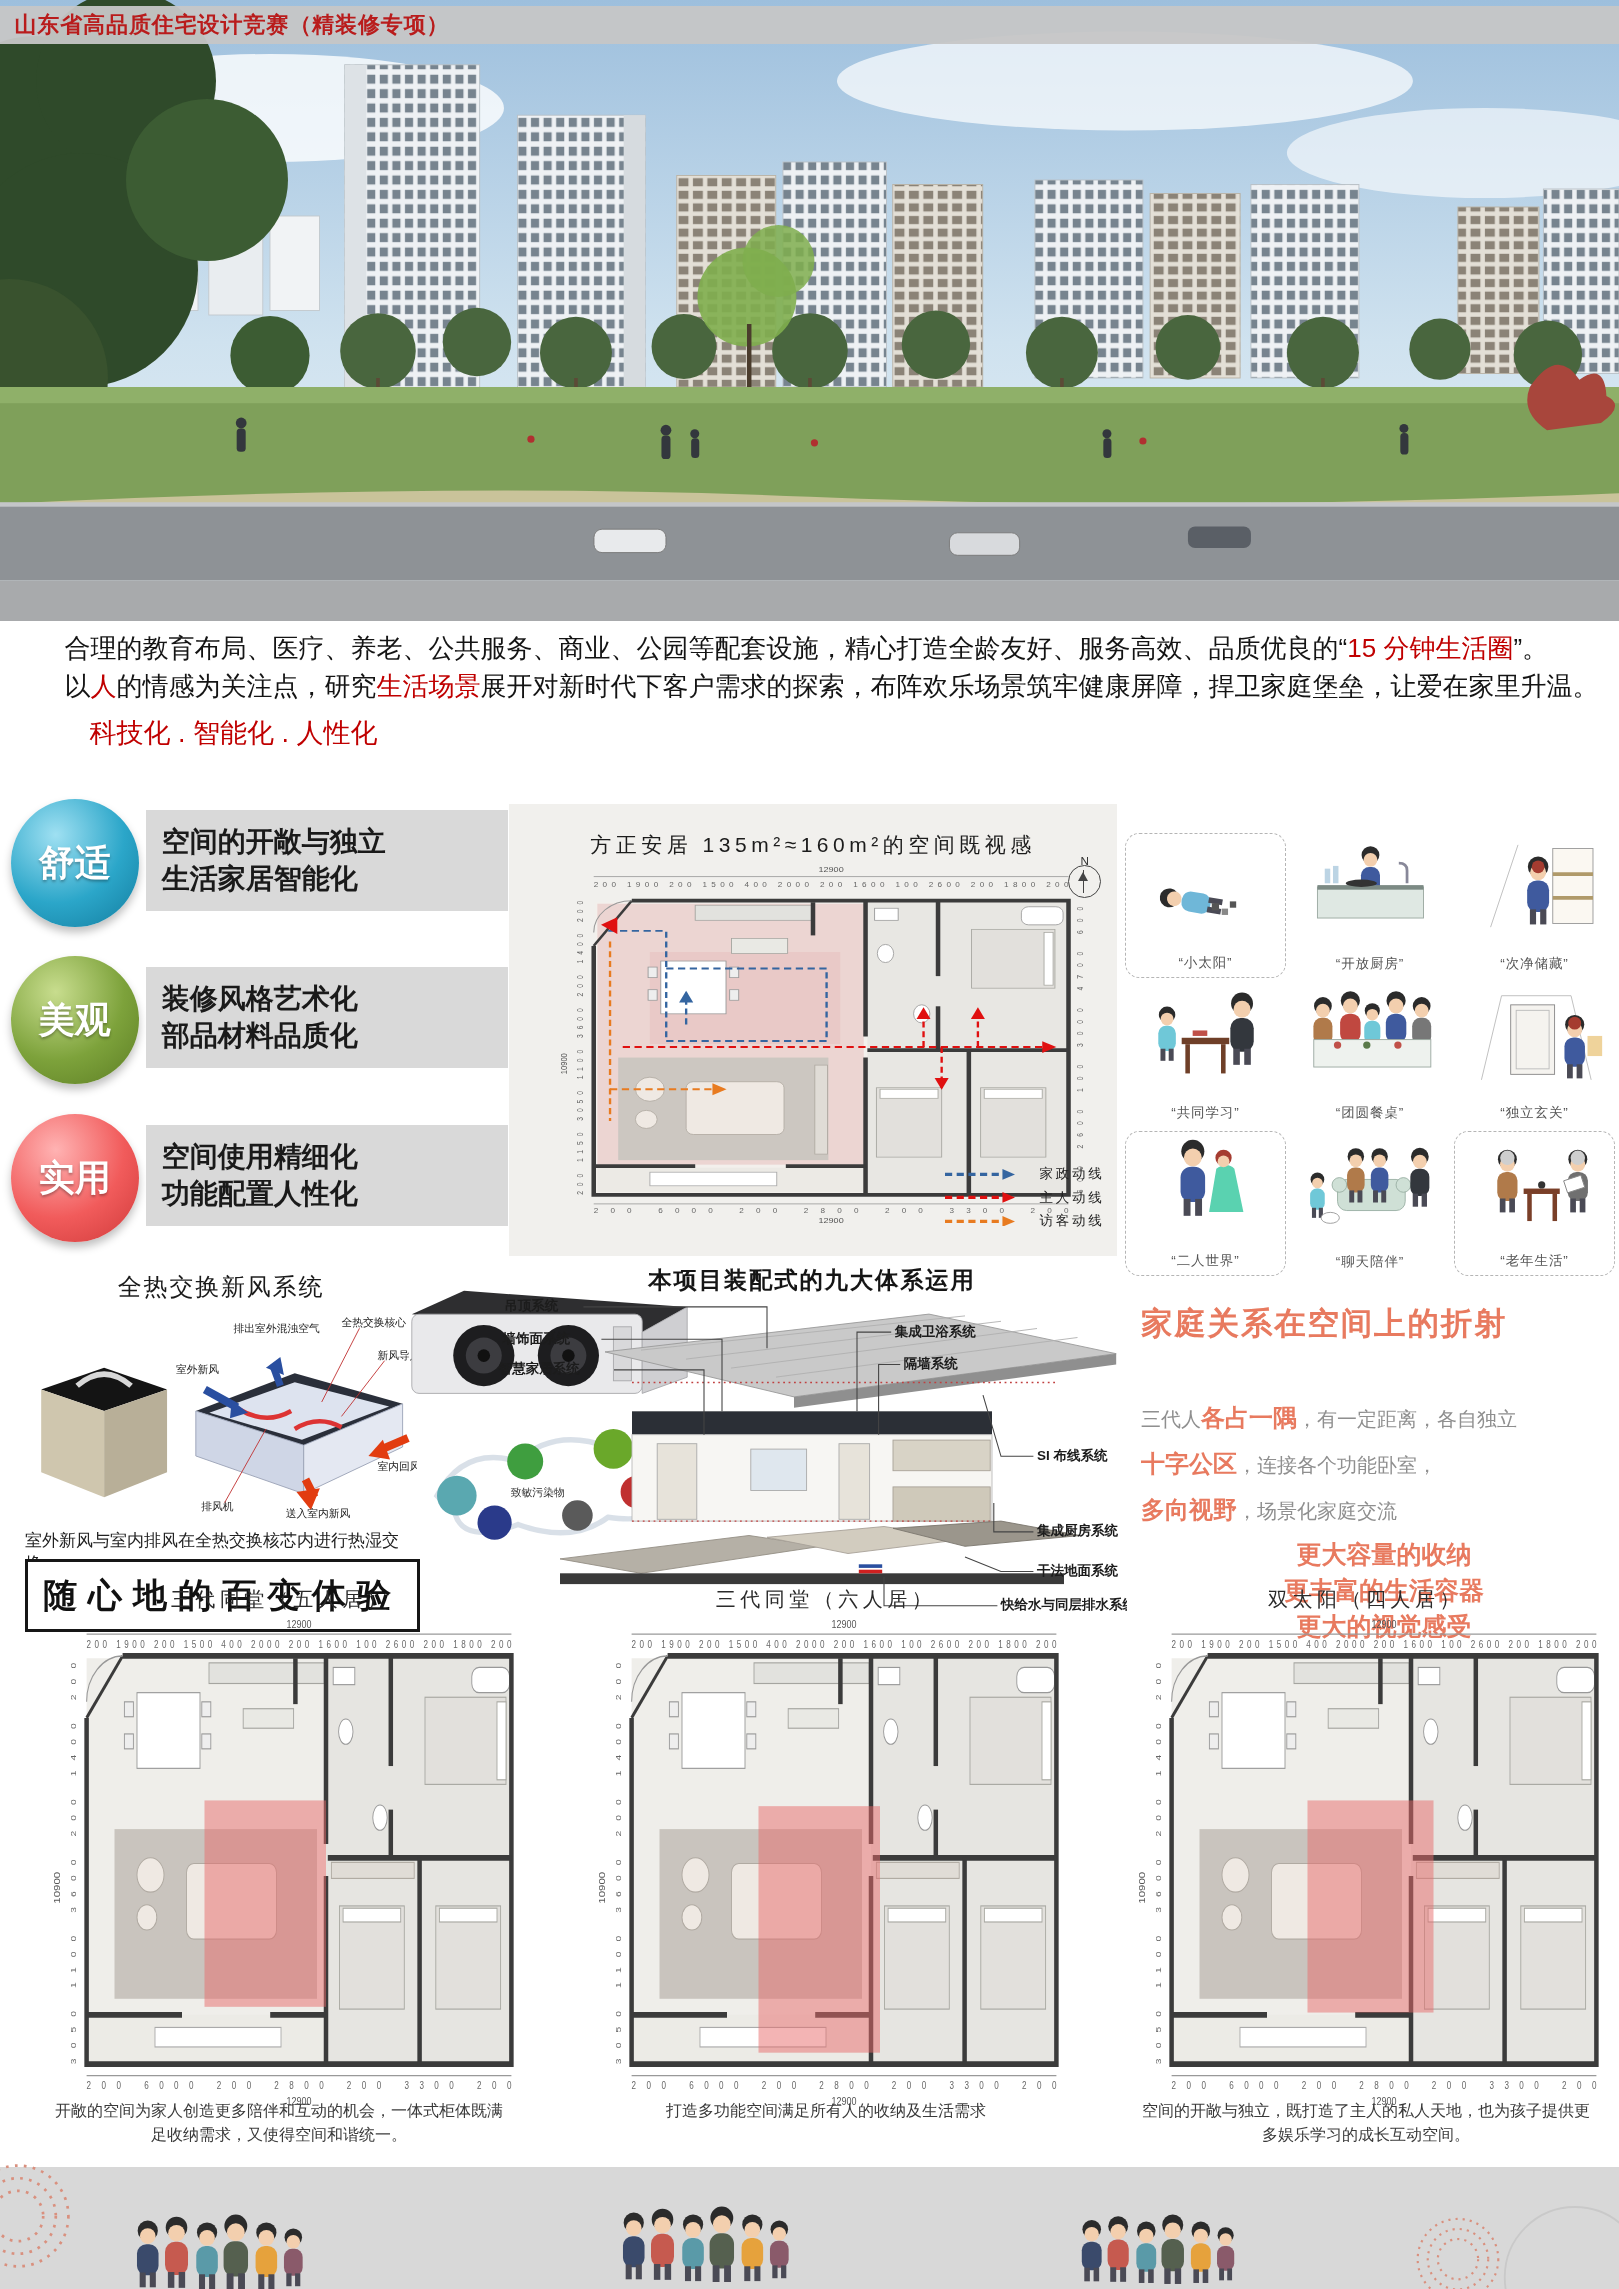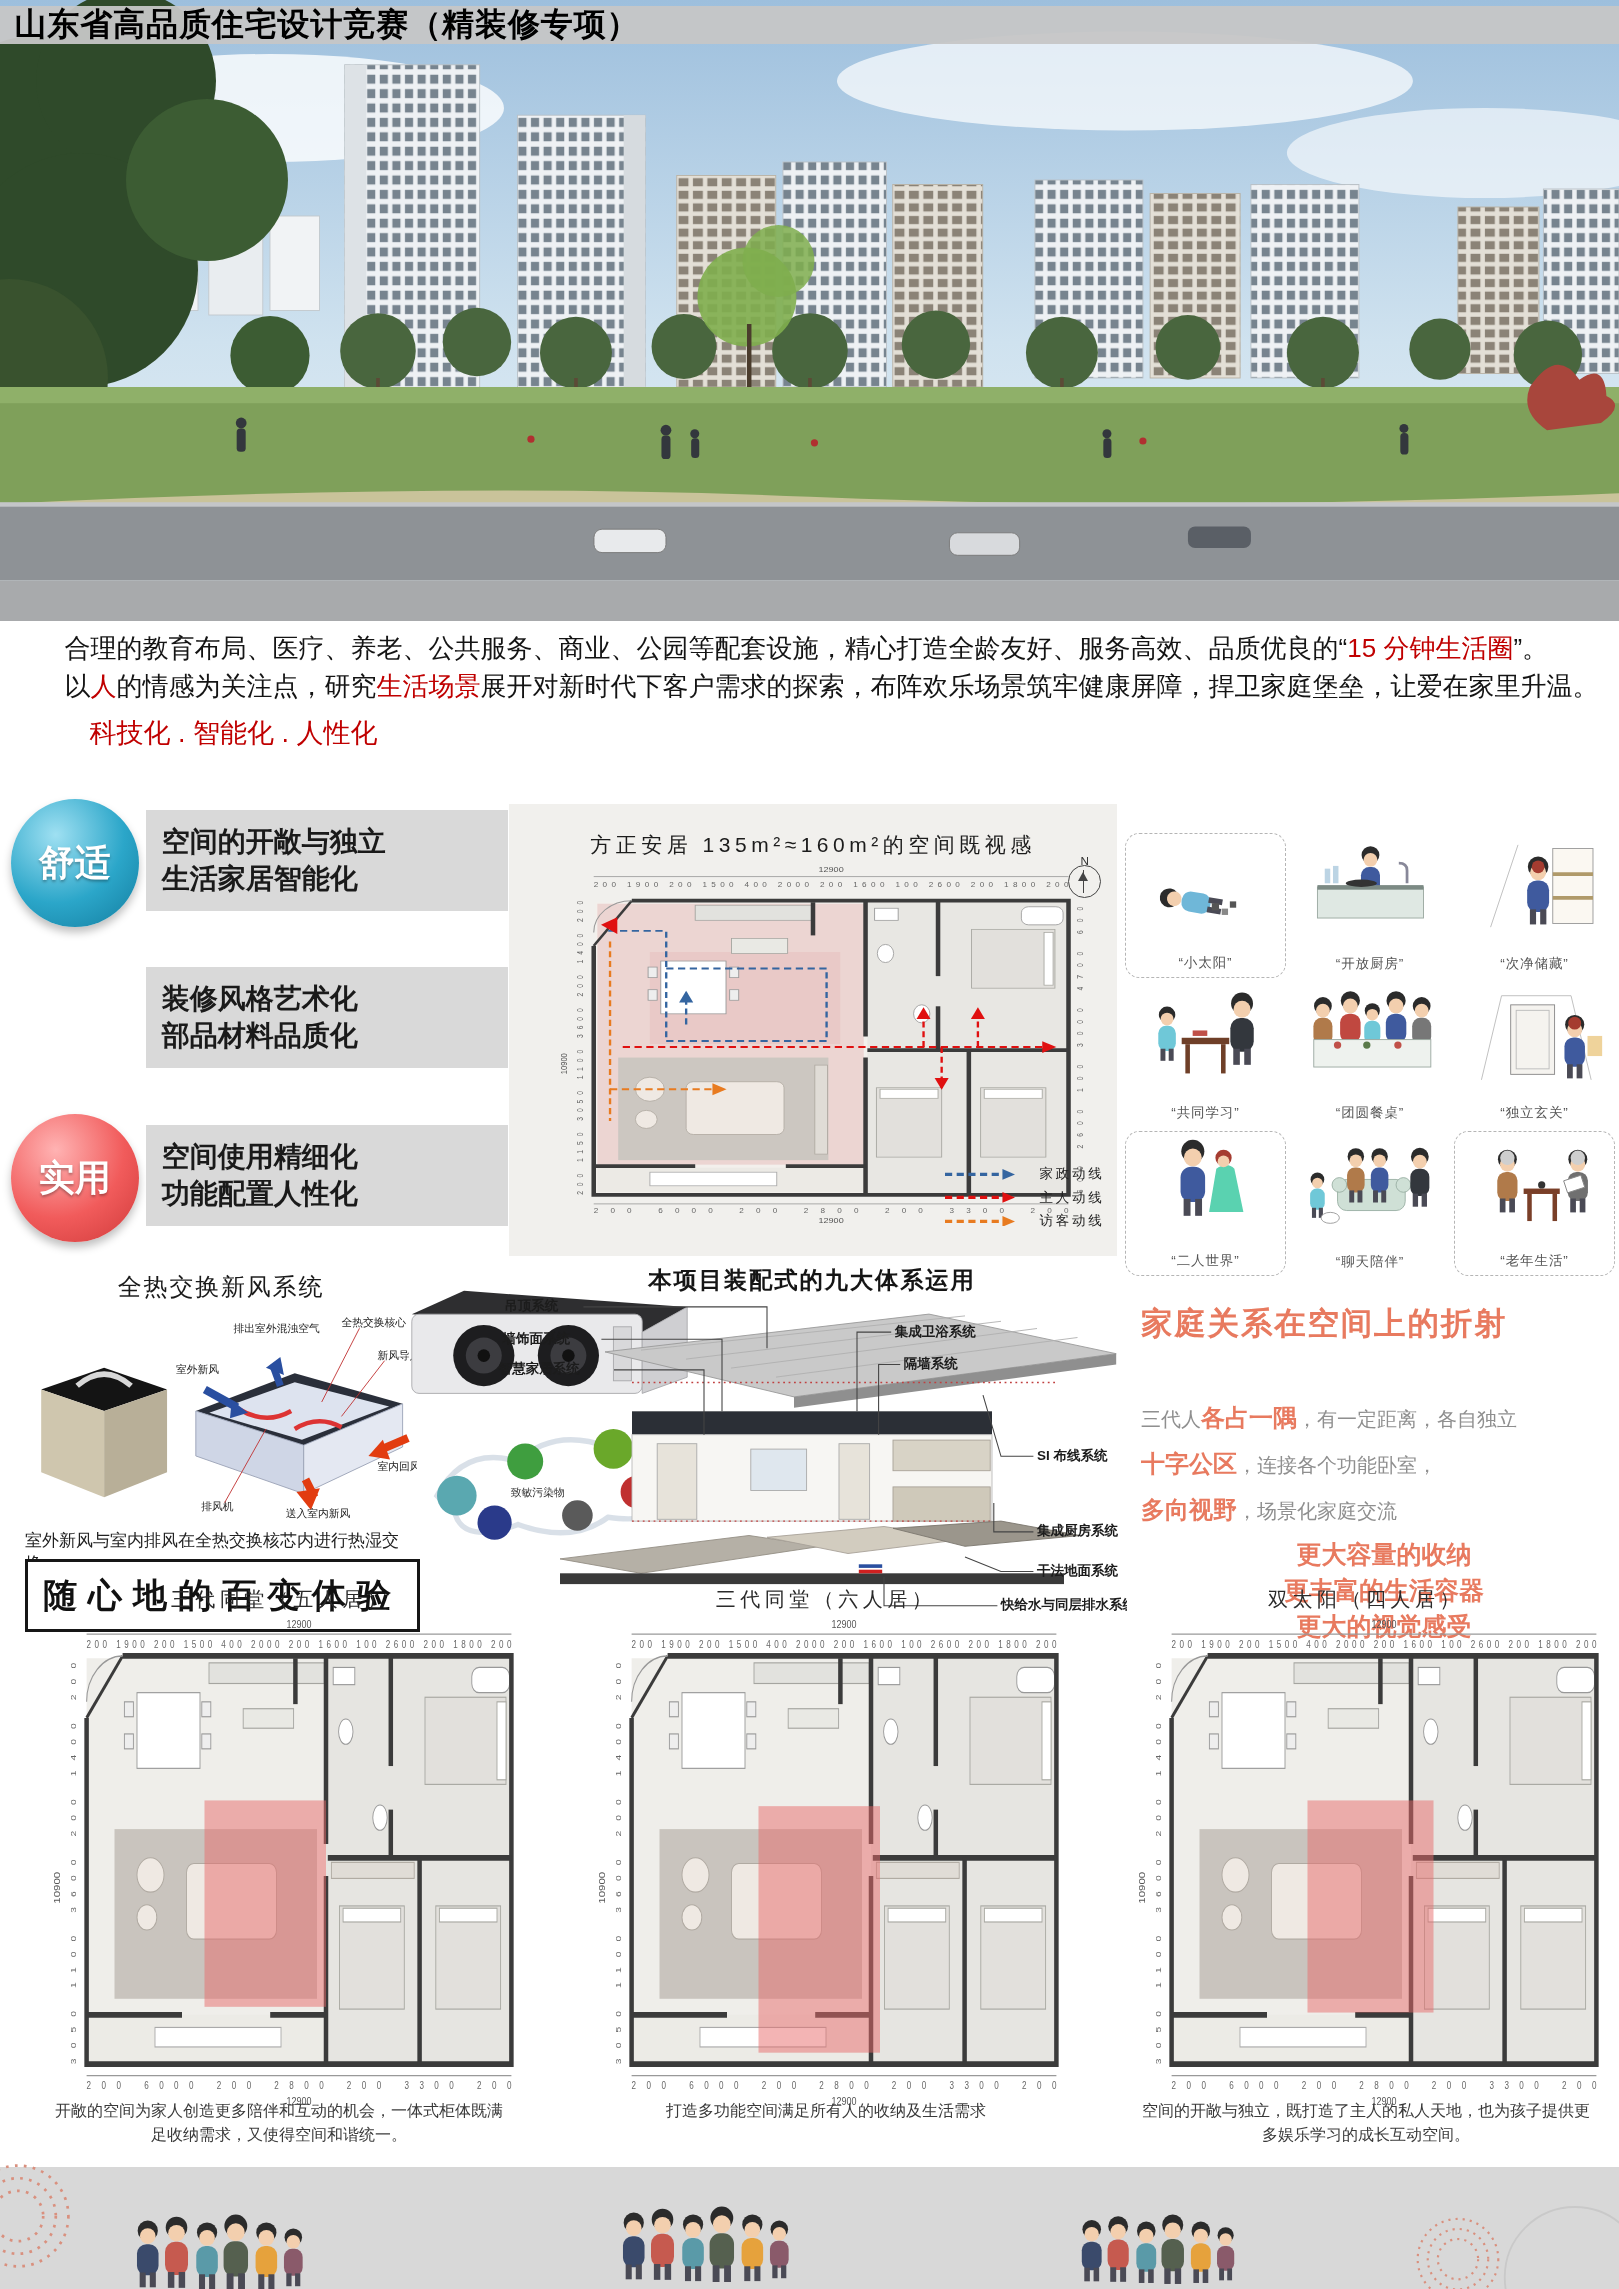--- a/index.html
+++ b/index.html
@@ -3,21 +3,21 @@
 <meta charset="utf-8">
 <style>
   html,body{margin:0;padding:0;background:#888;}
   .page{position:relative;width:1619px;height:2290px;background:#fff;overflow:hidden;
         font-family:"Liberation Sans","DejaVu Sans",sans-serif;color:#111;}
   .abs{position:absolute;}
   
   .hero{position:absolute;top:0;left:0;width:1619px;height:621px;display:block;}
   .headerband{position:absolute;top:6.3px;left:0;right:0;height:38px;background:rgba(198,198,198,.95);
               display:flex;align-items:center;}
-  .headerband .t{font-size:32px;font-weight:bold;color:#000000;padding-left:14.4px;letter-spacing:0.9px;}
+  .headerband .t{font-size:22px;font-weight:bold;color:#b91c1c;padding-left:14.4px;letter-spacing:0.9px;}
   
   .intro{position:absolute;left:12.6px;top:630px;width:1593px;font-size:26px;line-height:1.45;color:#141414;}
   .intro p{margin:0;text-indent:2em;}
   .red{color:#c00000;}
   .slogan{margin-top:9px;padding-left:77px;color:#c00000;font-size:27px;}
   
   .badge-row{position:absolute;left:10.8px;width:497px;height:135px;}
   .circle{position:absolute;left:0;top:0;width:128px;height:128px;border-radius:50%;
           display:flex;align-items:center;justify-content:center;color:#fff;font-size:36px;font-weight:bold;
           box-shadow:0 5.4px 9px rgba(0,0,0,.25);}
@@ -206,20 +206,23 @@
   <div class="badge-row" style="top:799px;">
     <div class="circle c-blue">
         <span>舒适</span>
       </div>
     <div class="graybox">
       <div>空间的开敞与独立</div>
       <div>生活家居智能化</div>
     </div>
   </div>
   <div class="badge-row" style="top:956px;">
+    <div class="circle c-green">
+        <span>美观</span>
+      </div>
     <div class="graybox">
       <div>装修风格艺术化</div>
       <div>部品材料品质化</div>
     </div>
   </div>
   <div class="badge-row" style="top:1114px;">
     <div class="circle c-red">
         <span>实用</span>
       </div>
     <div class="graybox">

